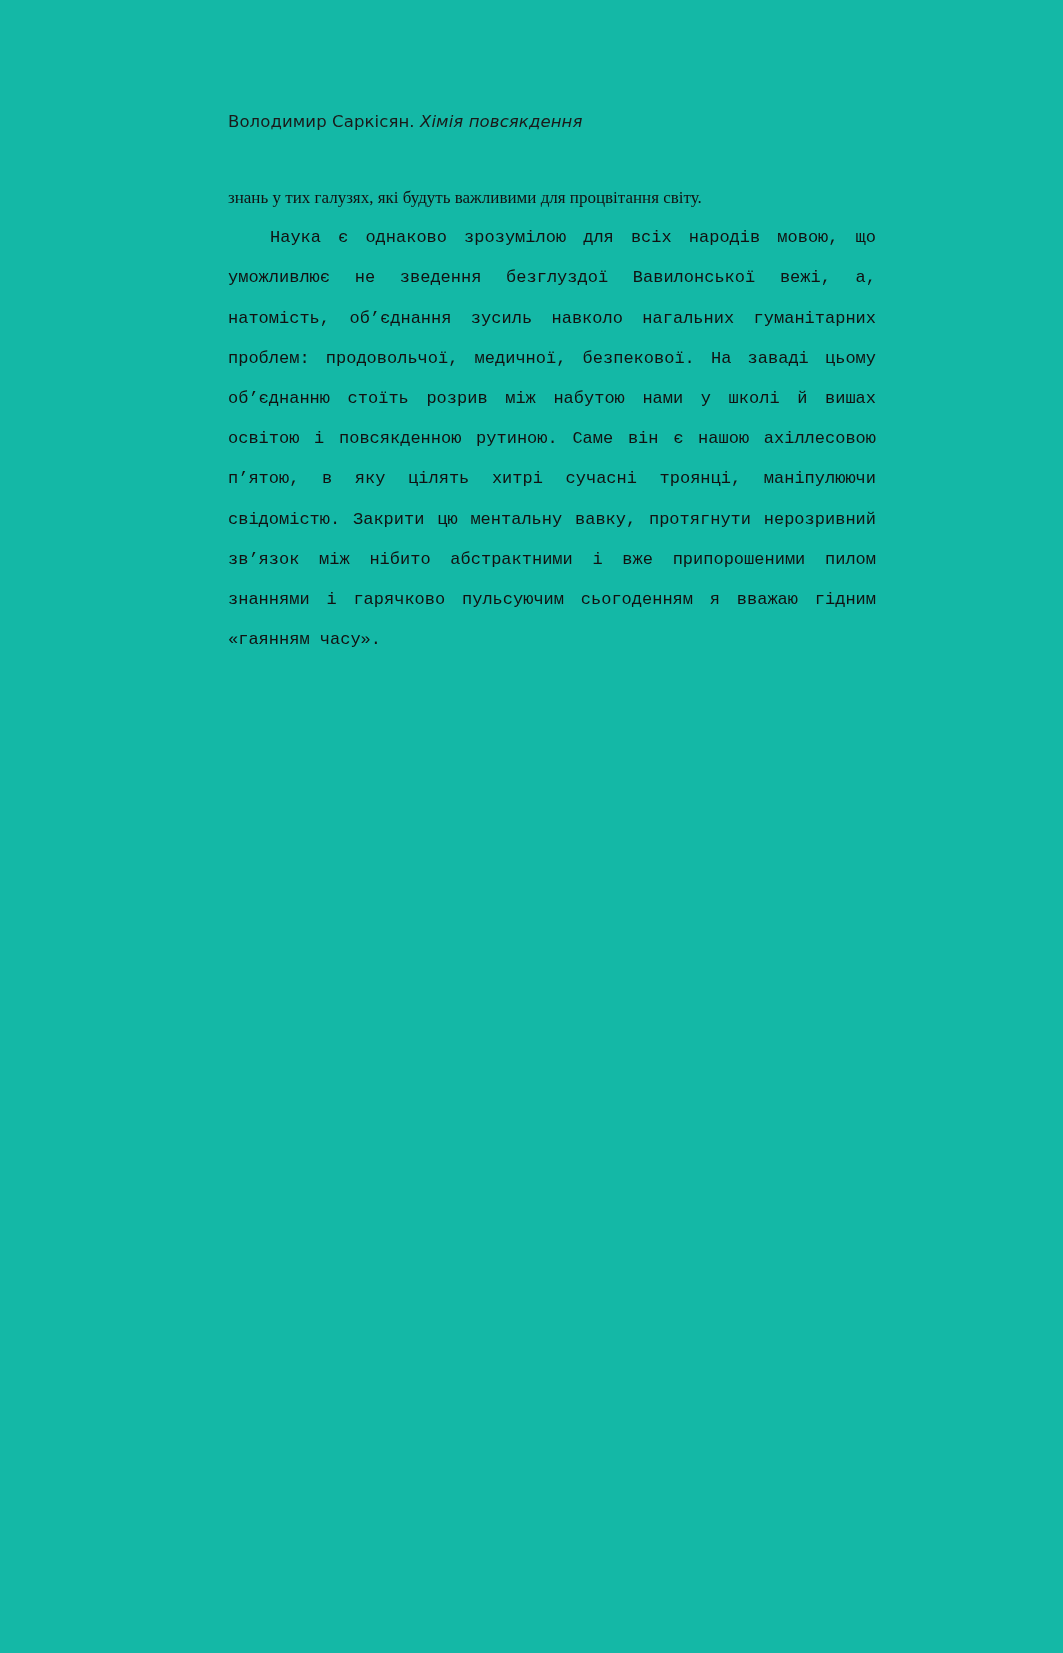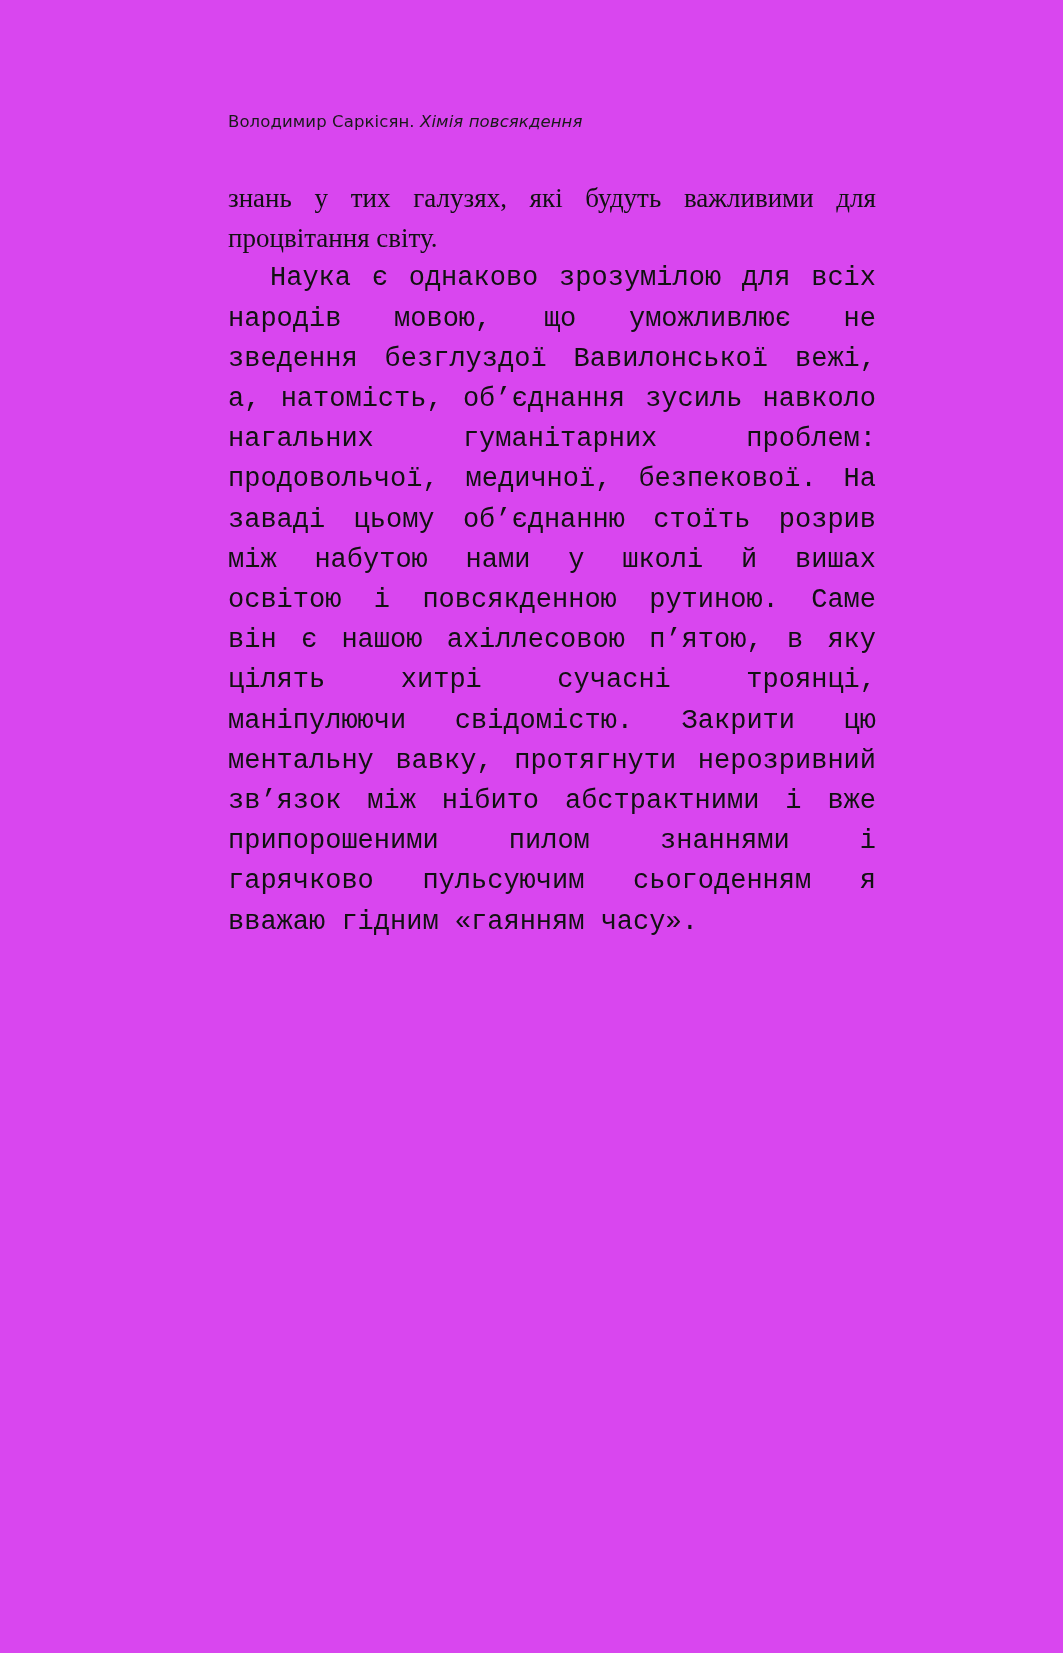--- a/index.html
+++ b/index.html
@@ -11,42 +11,42 @@
     width: 1063px;
     height: 1653px;
     position: relative;
     font-family: "Liberation Serif", serif;
     color: #000000;
     overflow: hidden;
   }
   .page {
     position: absolute;
     inset: 0;
-    background: #d946ef;
+    background: #14b8a6;
   }
   .running-head {
     position: absolute;
     left: 228px;
     top: 112px;
     font-family: "DejaVu Sans", sans-serif;
     font-size: 16.5px;
     letter-spacing: 0.1px;
     color: #1a1a1a;
     white-space: nowrap;
   }
   .running-head .book-title {
     font-style: italic;
   }
   .body-text {
     position: absolute;
     left: 228px;
     top: 178px;
     width: 648px;
     font-family: "Liberation Serif", serif;
-    font-size: 27px;
+    font-size: 17px;
     line-height: 40.2px;
     text-align: justify;
     text-justify: inter-word;
     color: #111111;
     hyphens: manual;
   }
   .body-text p {
     margin: 0;
   }
   .body-text p.indent {

